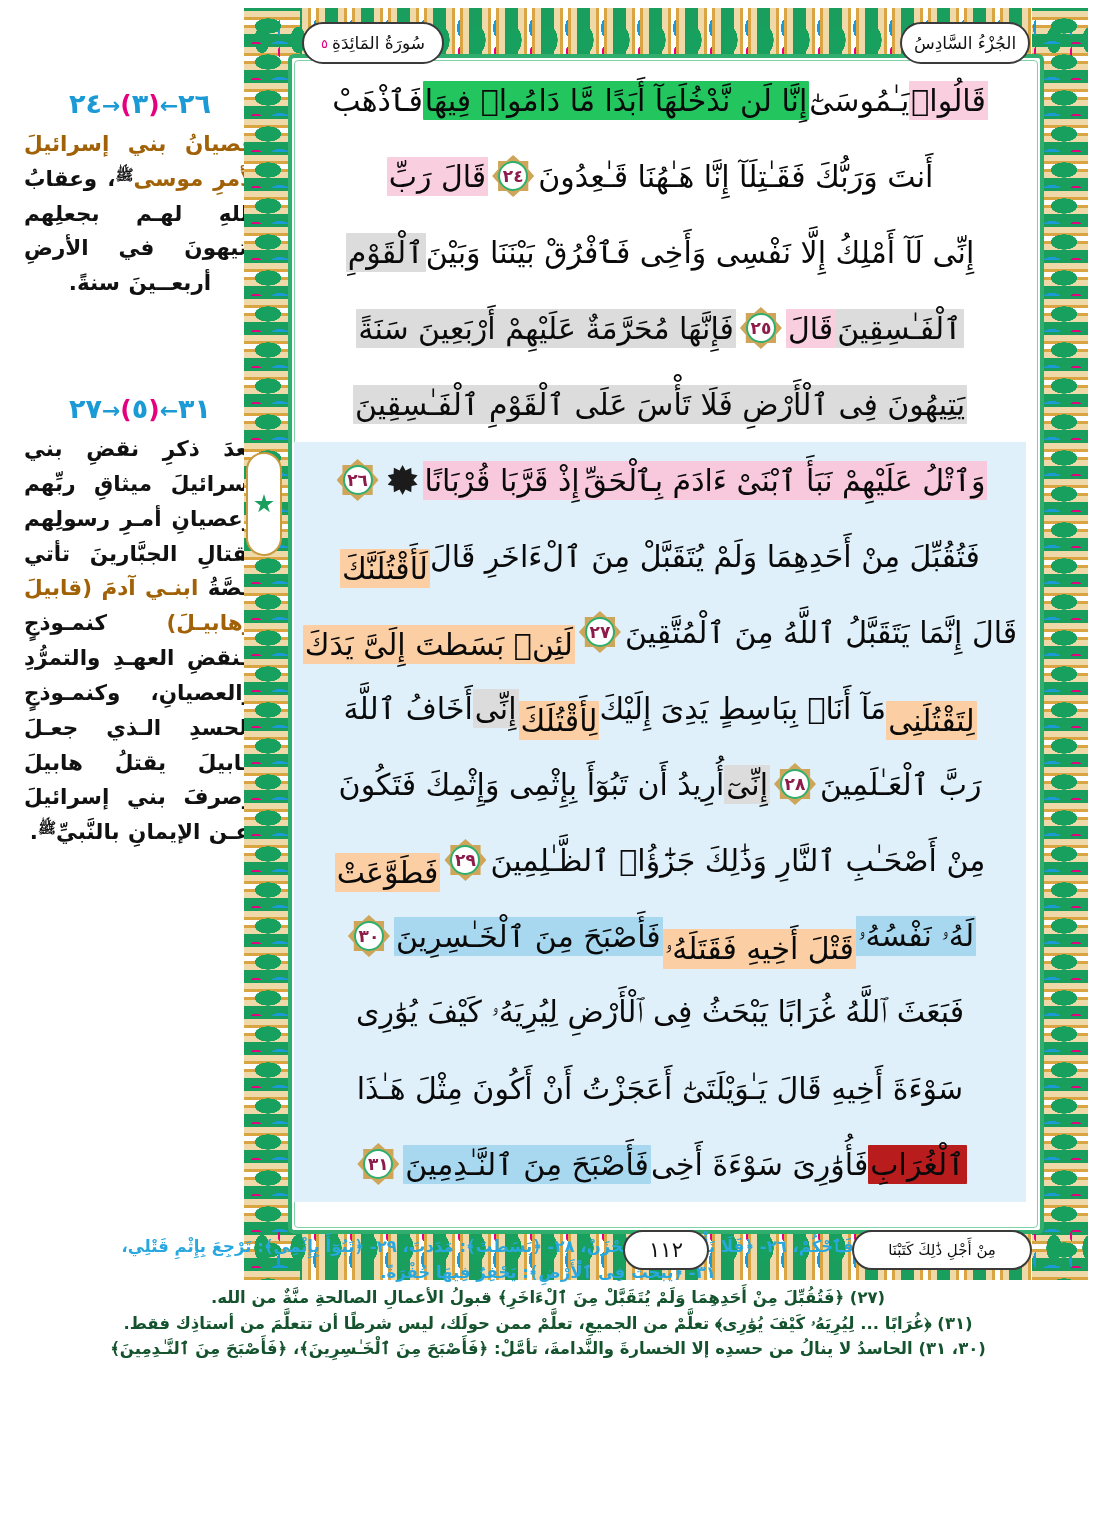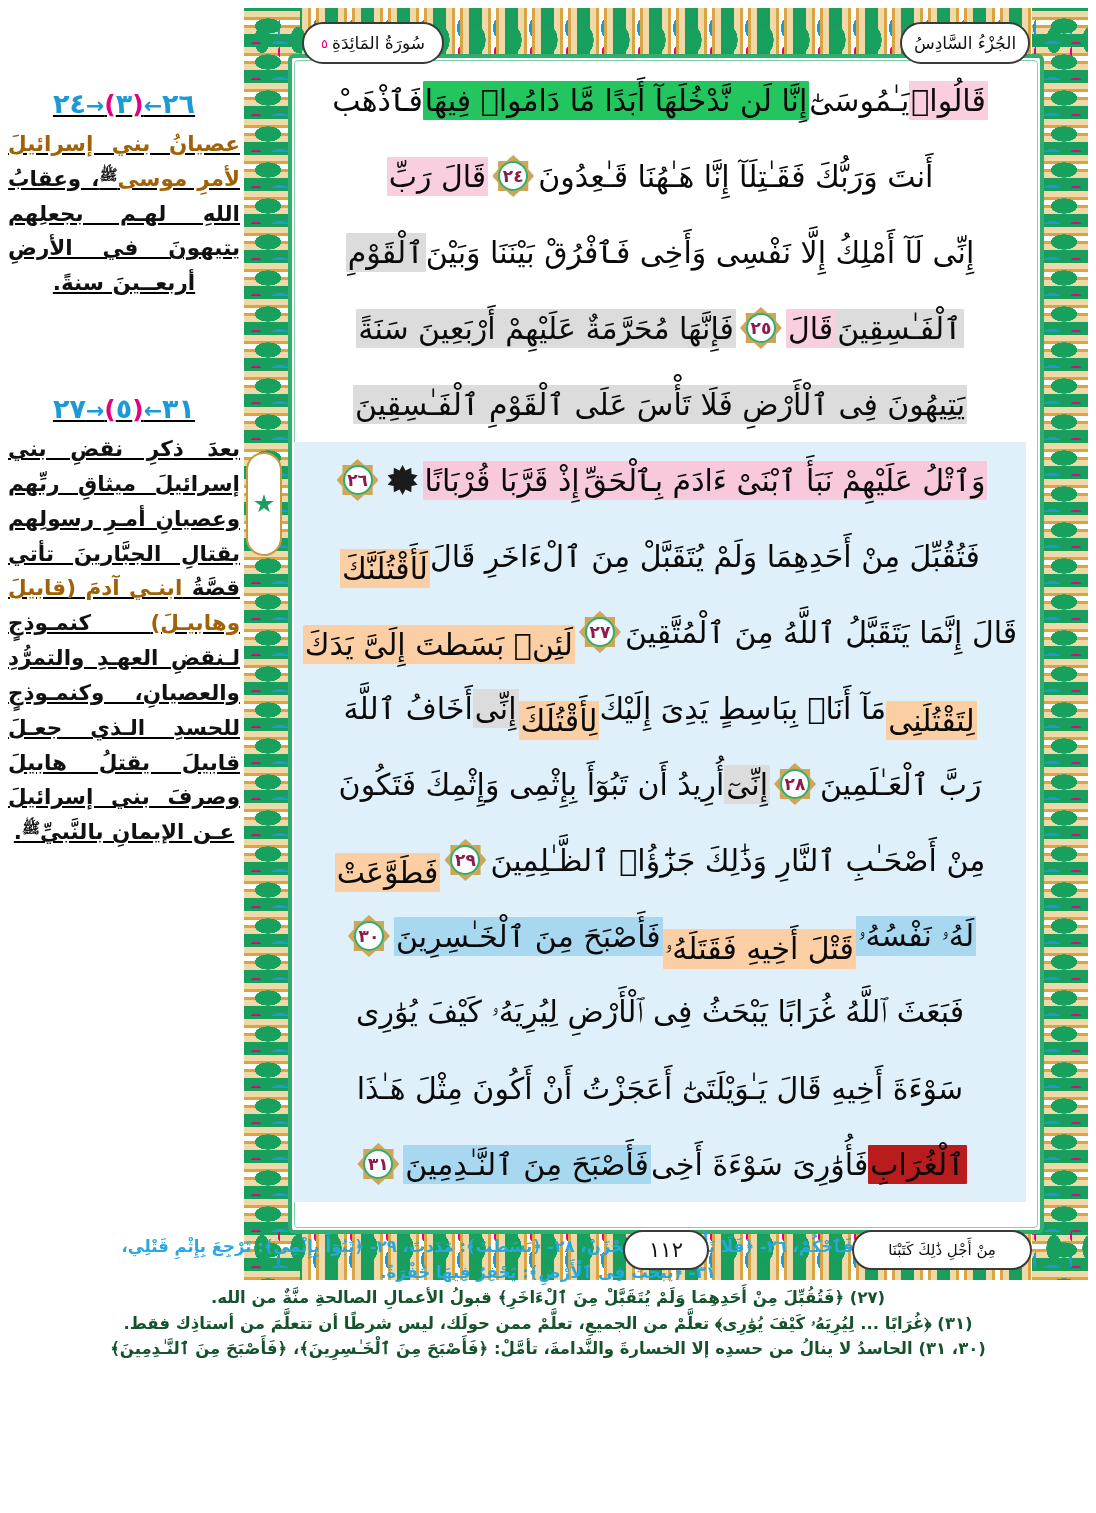--- a/index.html
+++ b/index.html
@@ -16,27 +16,26 @@
   
   .page {
     position: relative;
     width: 1096px;
     height: 1513px;
   }
 
   
   .side-col {
     position: absolute;
-    left: 8px;
+    left: 24px;
     top: 88px;
     width: 232px;
     height: 1160px;
     direction: rtl;
     text-align: justify;
-    text-decoration: underline;
   }
 
   .side-block { margin-bottom: 4px; }
   .side-block.second { margin-top: 92px; }
 
   .range-line {
     direction: ltr;
     text-align: center;
     color: #1b9ad6;
     font-family: "DejaVu Sans", sans-serif;

